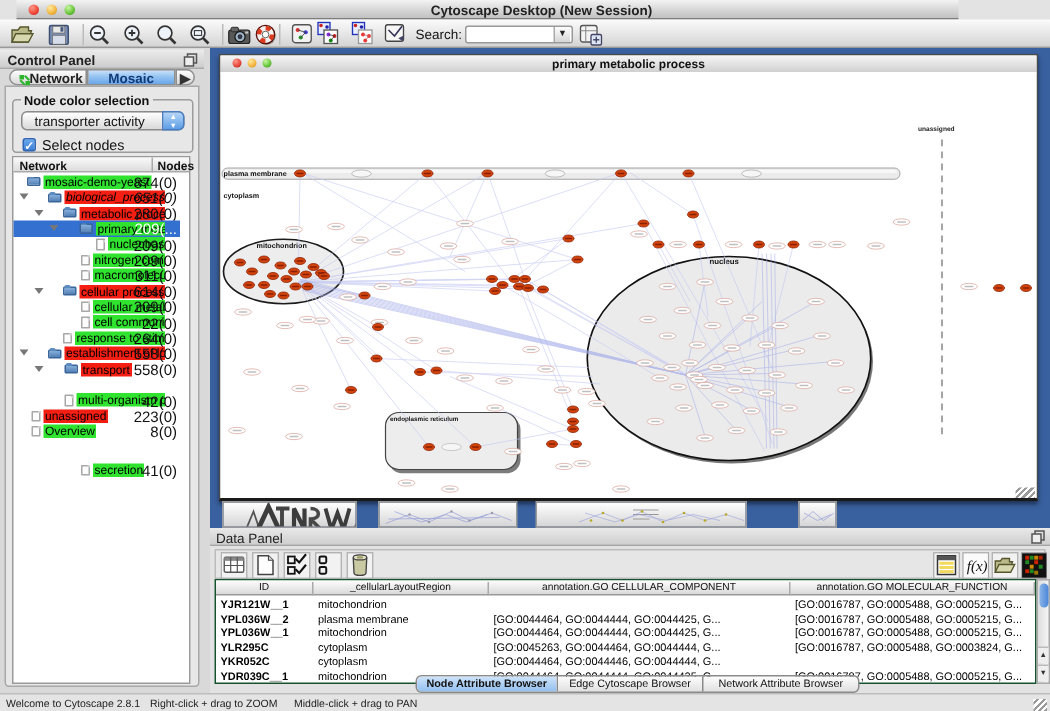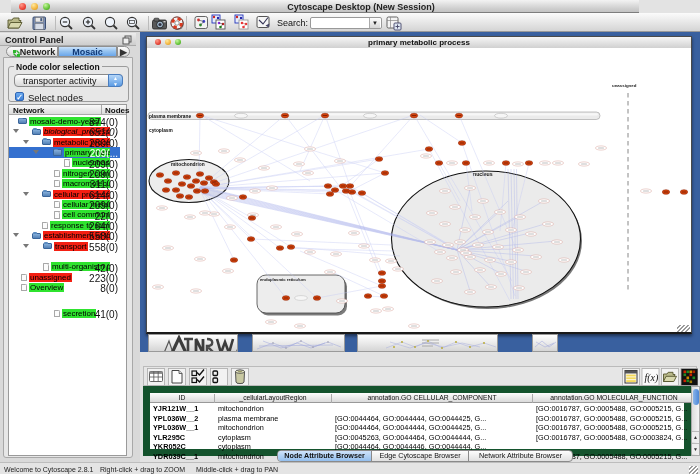--- a/index.html
+++ b/index.html
@@ -752,20 +752,27 @@
         </g>
       </svg></div>
     <div class="abs" style="left:392px;top:302px;width:26px;height:18px;background:linear-gradient(#ffffff,#e8e8e8 55%,#d5d5d5);border:1px solid #9a9a9a;overflow:hidden"><svg width="26" height="18" viewBox="0 0 26 18">
         <g stroke="#8892d8" stroke-width="0.5" fill="none" opacity="0.8">
           <path d="M2 12 L9 6 L16 12 L23 7"></path>
           <path d="M3 7 L12 12 L21 8"></path>
         </g>
       </svg></div>
   </div>
 <div class="abs" id="datapanel" style="left:140px;top:352px;width:560px;height:110px;background:#e2e2e2">
+ <div class="abs" style="left:0;top:0;width:560px;height:12px;background:linear-gradient(#e9e9e9,#cecece);border-bottom:1px solid #a5a5a5">
+  <span style="position:absolute;left:4px;top:2px;font-size:9px;color:#222">Data Panel</span>
+  <svg class="abs" style="left:547px;top:1px" width="10" height="10" viewBox="0 0 10 10">
+        <rect x="3" y="1" width="6" height="6" fill="none" stroke="#555" stroke-width="1"></rect>
+        <rect x="1" y="3" width="6" height="6" fill="#eee" stroke="#555" stroke-width="1"></rect>
+      </svg>
+ </div>
 
  <div class="abs" style="left:3px;top:14px;width:554px;height:20px;background:#e6e6e6;border:1px solid #bbb">
   <svg class="abs" style="left:3px;top:1px" width="120" height="18" viewBox="0 0 120 18">
    <g>
           <rect x="0.5" y="0.5" width="17" height="17" fill="#f2f2f2" stroke="#aaa" stroke-width="0.8"></rect>
           <rect x="2.5" y="3.5" width="13" height="10" rx="1" fill="#fff" stroke="#555" stroke-width="0.9"></rect>
           <rect x="2.5" y="3.5" width="13" height="2.4" fill="#888"></rect>
           <line x1="6.8" y1="3.5" x2="6.8" y2="13.5" stroke="#555" stroke-width="0.8"></line>
           <line x1="11.2" y1="3.5" x2="11.2" y2="13.5" stroke="#555" stroke-width="0.8"></line>
           <line x1="2.5" y1="9" x2="15.5" y2="9" stroke="#555" stroke-width="0.8"></line>
@@ -822,21 +829,21 @@
           <rect x="9" y="5.5" width="2.6" height="2.6" fill="#cc2200"></rect>
           <rect x="6" y="8.5" width="2.6" height="2.6" fill="#cc8800"></rect>
           <rect x="12" y="8.5" width="2.6" height="2.6" fill="#228822"></rect>
           <rect x="3" y="11.5" width="2.6" height="2.6" fill="#cc2200"></rect>
           <rect x="9" y="12.5" width="2.6" height="2.6" fill="#997700"></rect>
           <rect x="6" y="11.5" width="2.6" height="2.6" fill="#228822"></rect>
         </g>
   </svg>
  </div>
 
- <div class="abs" style="left:3px;top:34px;width:548px;height:70px;background:#fff;border:7px solid #14532d">
+ <div class="abs" style="left:3px;top:34px;width:548px;height:70px;background:#fff;border:1px solid #14532d">
   <div id="thdr" class="abs" style="left:0;top:0;width:546px;height:10px;background:linear-gradient(#fdfdfd,#dadada);border-bottom:1px solid #999;font-size:6.8px;color:#111">
         <span style="position:absolute;left:0px;top:1px;width:65px;text-align:center;overflow:hidden;white-space:nowrap;border-right:1px solid #aaa;height:9px">ID</span>
         <span style="position:absolute;left:65px;top:1px;width:117px;text-align:center;overflow:hidden;white-space:nowrap;border-right:1px solid #aaa;height:9px">_cellularLayoutRegion</span>
         <span style="position:absolute;left:182px;top:1px;width:201px;text-align:center;overflow:hidden;white-space:nowrap;border-right:1px solid #aaa;height:9px">annotation.GO CELLULAR_COMPONENT</span>
         <span style="position:absolute;left:383px;top:1px;width:163px;text-align:center;overflow:hidden;white-space:nowrap;border-right:1px solid #aaa;height:9px">annotation.GO MOLECULAR_FUNCTION</span>
       </div>
   <div id="tbody" class="abs" style="left:0;top:11px;width:546px">
         <div style="position:absolute;left:0;top:0px;width:546px;height:9.6px;font-size:7.3px;white-space:nowrap">
           <span style="position:absolute;left:3px;font-weight:bold;color:#000">YJR121W__1</span>
           <span style="position:absolute;left:68px;color:#000">mitochondrion</span>

